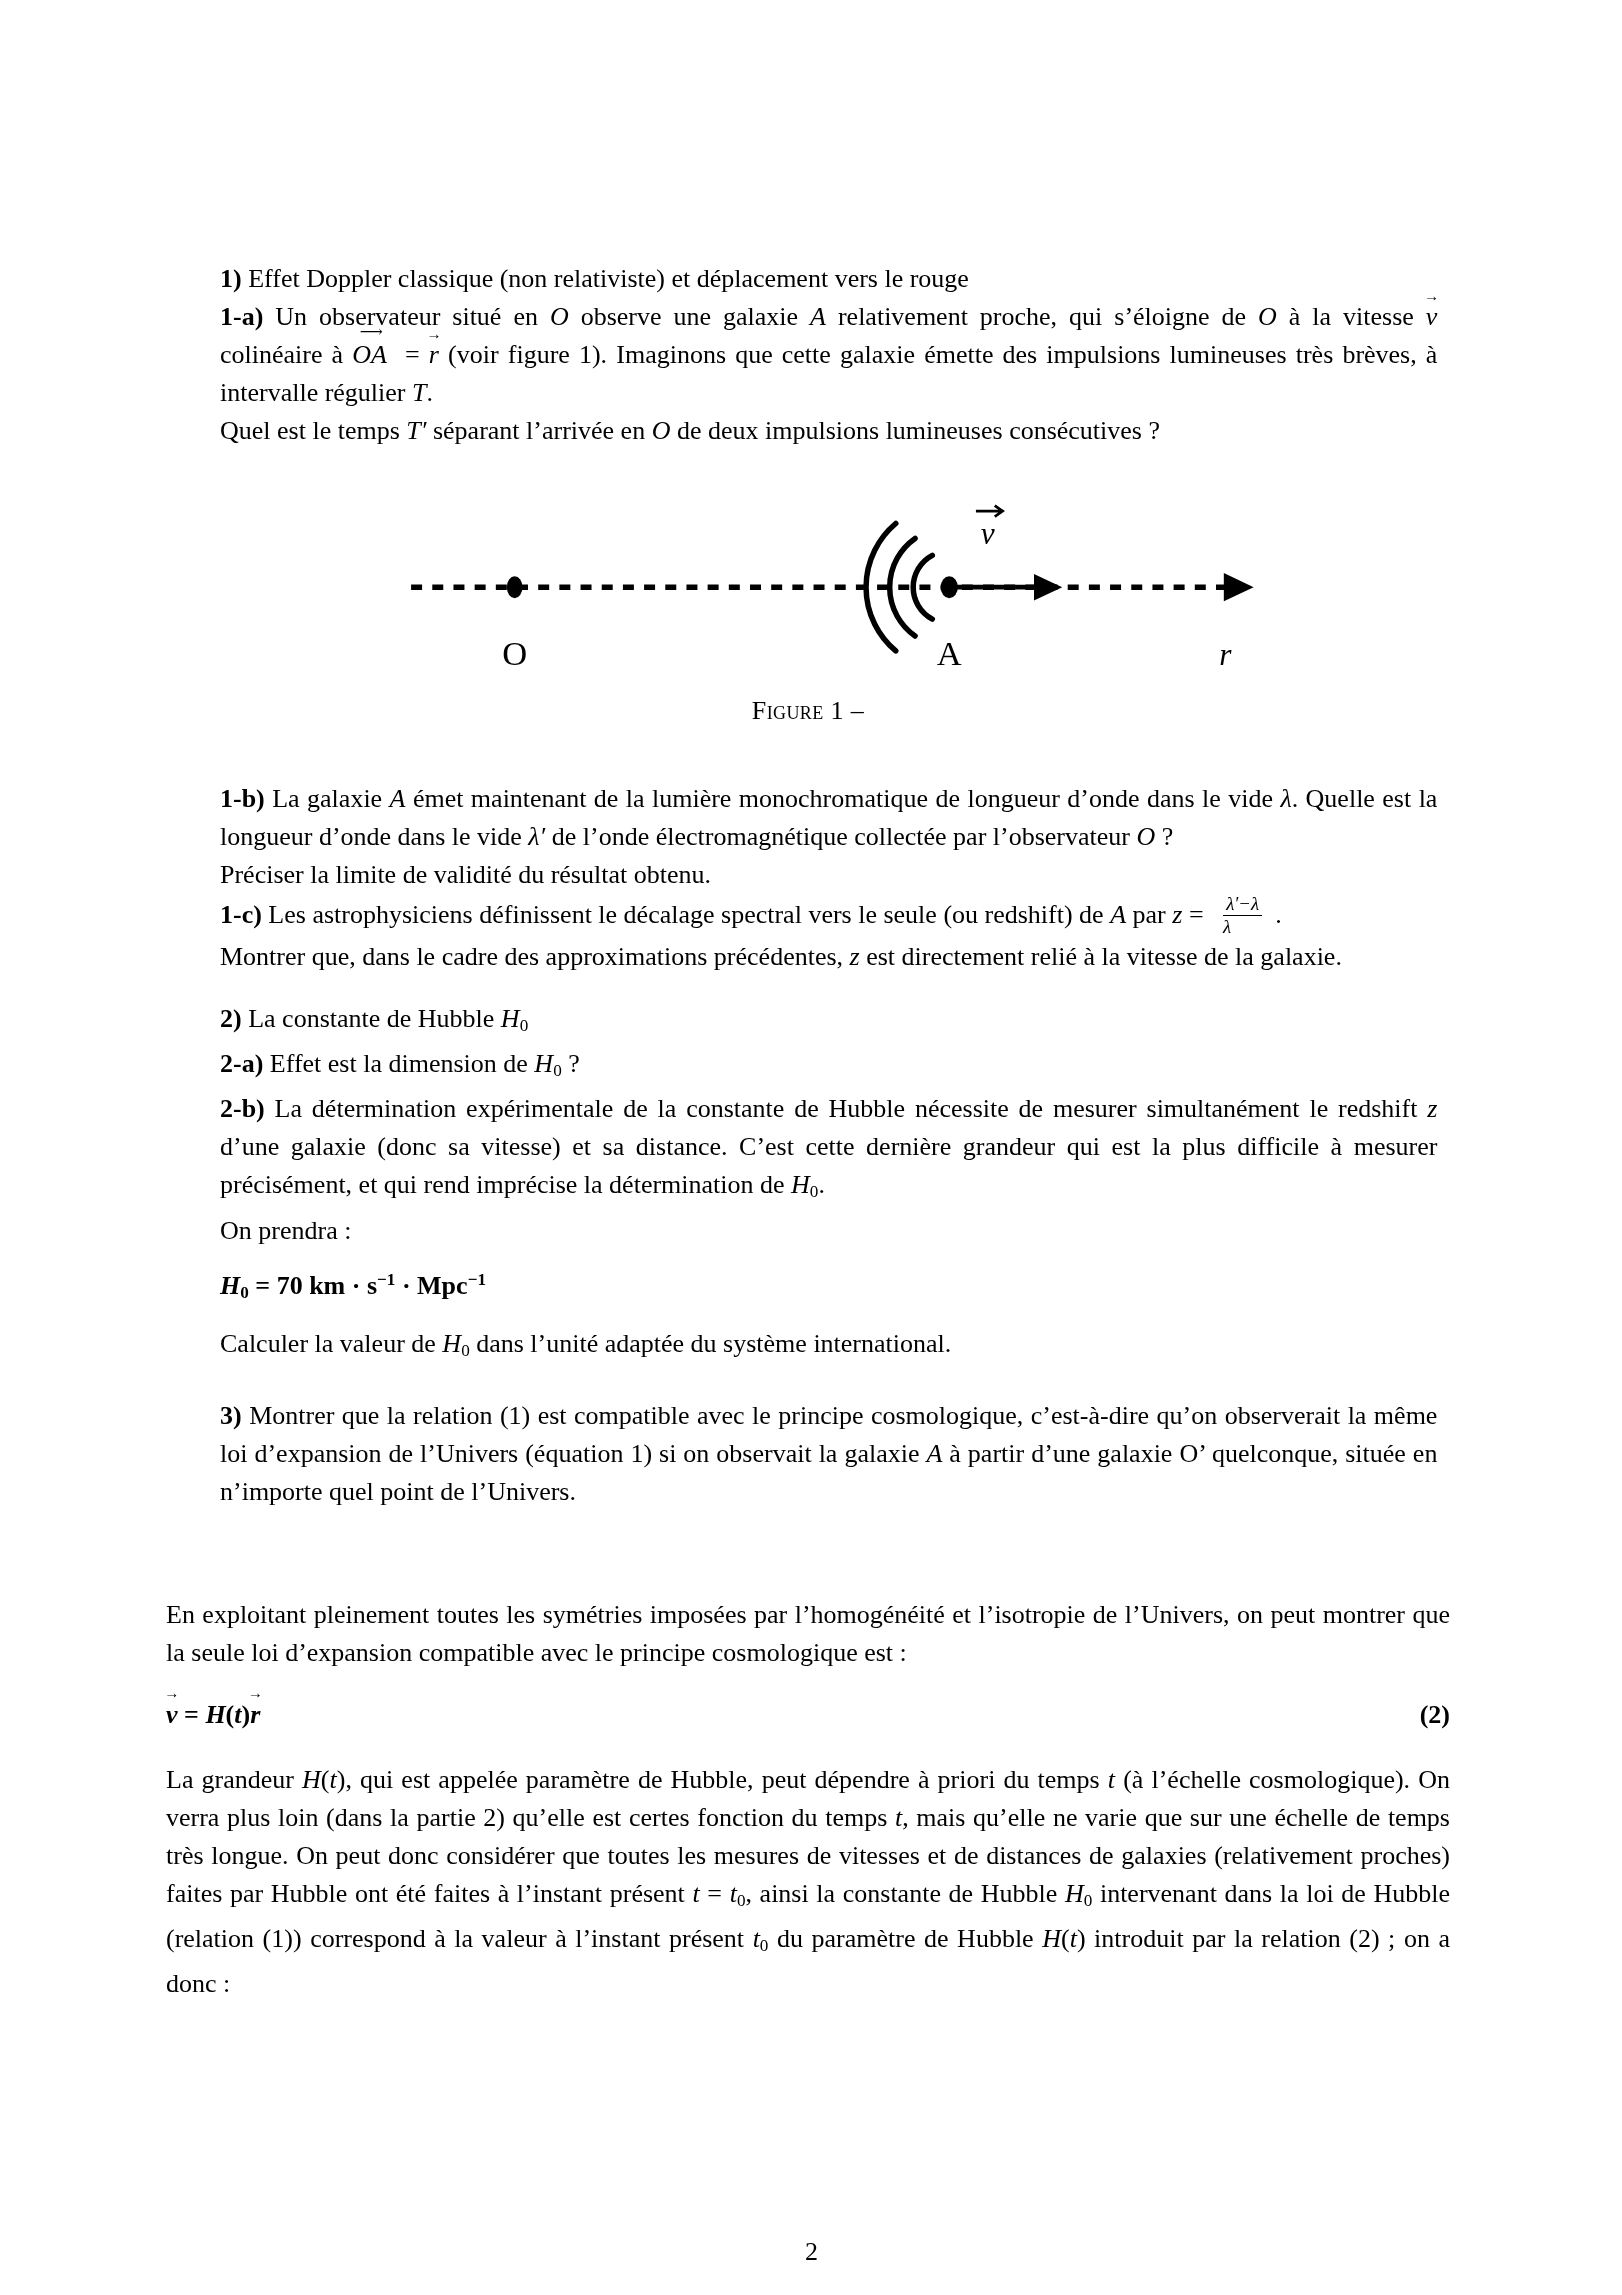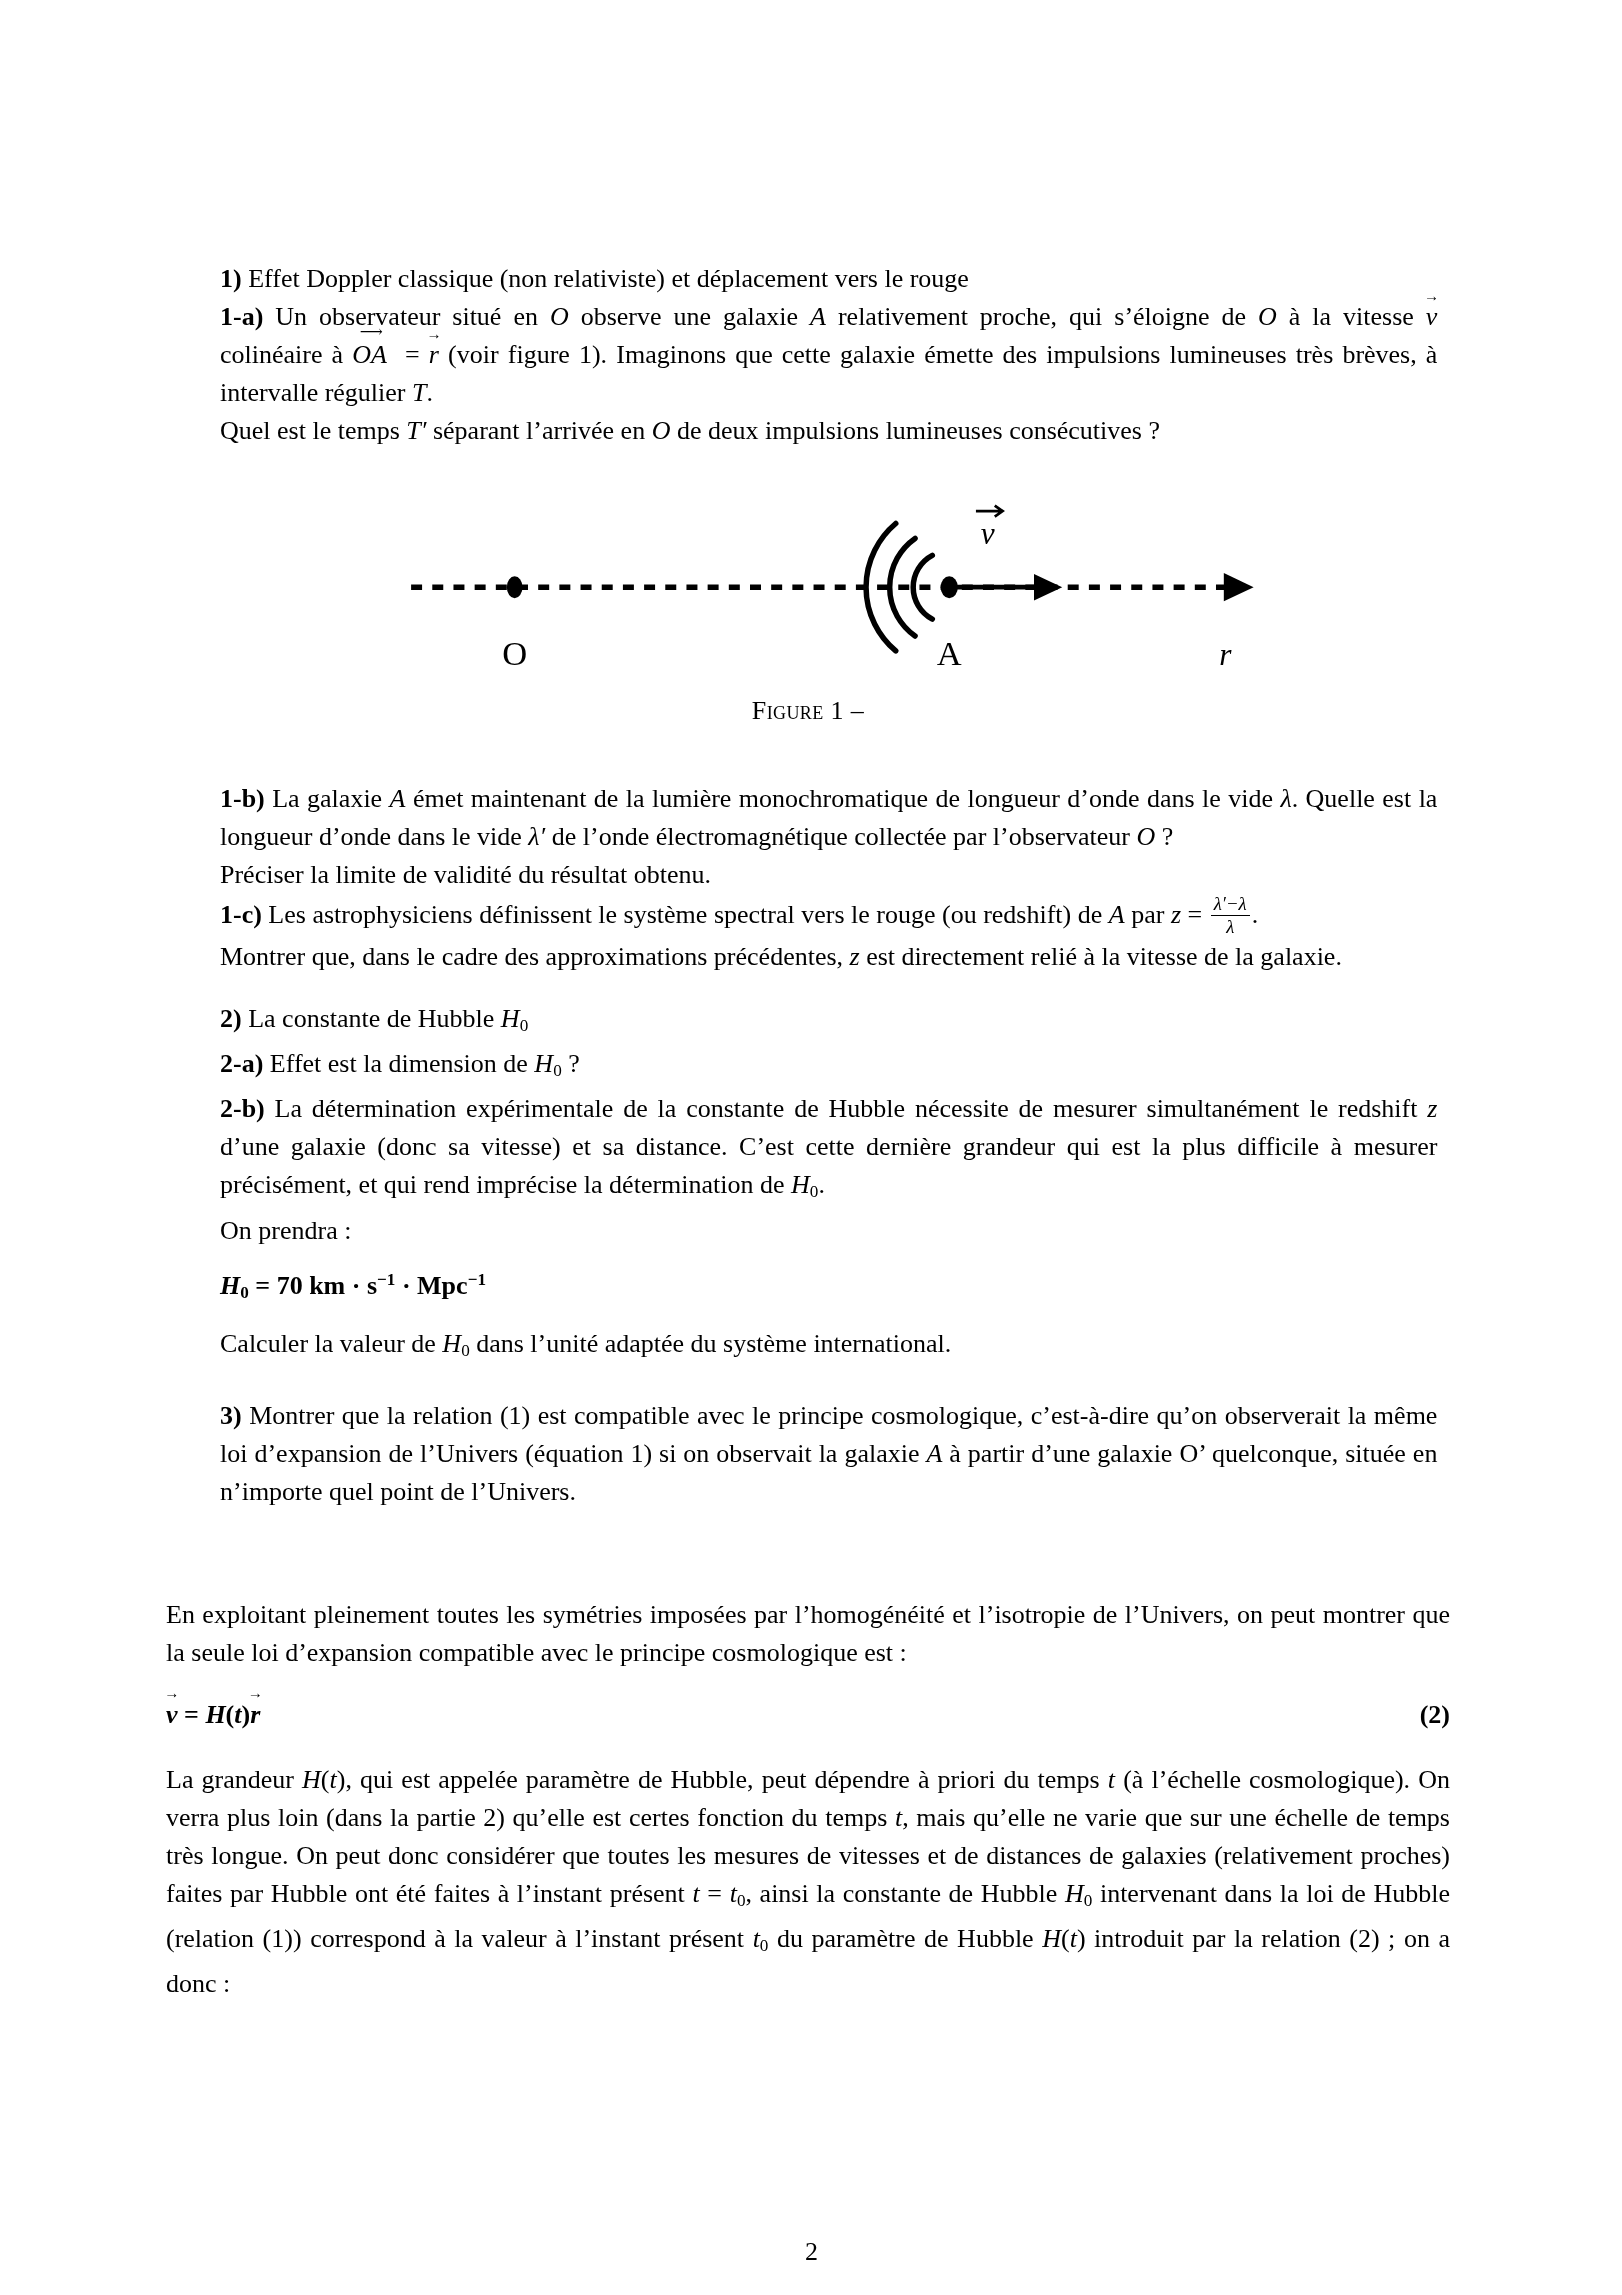--- a/index.html
+++ b/index.html
@@ -25,22 +25,22 @@
   .s-i{font-style:italic;}
   .s-b{font-weight:bold;}
   .s-sub{font-size:66%;vertical-align:-0.25em;}
   .s-sup{font-size:66%;vertical-align:0.55em;}
   .s-vec{position:relative;display:inline-block;font-style:italic;}
   .s-vec::after{content:"\2192";position:absolute;left:50%;transform:translateX(-50%);
     top:-0.62em;font-size:0.58em;font-style:normal;line-height:1;}
   .s-vecw{position:relative;display:inline-block;font-style:italic;margin-right:9px;}
   .s-vecw::after{content:"\27F6";position:absolute;left:55%;transform:translateX(-50%);
     top:-0.72em;font-size:0.62em;font-style:normal;line-height:1;}
-  .s-frac{display:inline-block;vertical-align:-0.55em;text-align:center;
-    font-style:italic;font-size:0.72em;line-height:1.12;margin:0 2px;}
+  .s-frac{display:inline-block;vertical-align:-0.55em;text-align:left;
+    font-style:italic;font-size:0.72em;line-height:1.12;margin:0 13px;}
   .s-frac .num{display:block;border-bottom:1.6px solid #000;padding:0 3.1px 0.8px;}
   .s-frac .den{display:block;padding-top:0.8px;}
   
   .equation{position:relative;font-weight:bold;}
   .eq-h0{margin:11px 0 12.6px;}
   .eq-expansion{margin:23.6px 0 27px;}
   .eq-final{margin-top:12.6px;}
   .eq-tag{position:absolute;right:0;top:0;}
   
   .fig-svg{display:block;margin-left:243px;}
@@ -75,21 +75,21 @@
         <text x="134" y="214" font-size="44" text-anchor="middle">O</text>
         <text x="688" y="214" font-size="44" text-anchor="middle">A</text>
         <text x="1040" y="214" font-size="40" font-style="italic" text-anchor="middle">r</text>
       </svg>
       <div class="figcaption">Figure 1 –</div>
     </div>
 
     <section class="qblock sec-1bc">
       <p><span class="s-b">1-b) </span><span class="s-r">La galaxie </span><span class="s-i">A</span><span class="s-r"> émet maintenant de la lumière monochromatique de longueur d’onde dans le vide </span><span class="s-i">λ</span><span class="s-r">. Quelle est la longueur d’onde dans le vide </span><span class="s-i">λ′</span><span class="s-r"> de l’onde électromagnétique collectée par l’observateur </span><span class="s-i">O</span><span class="s-r"> ?</span></p>
       <p><span class="s-r">Préciser la limite de validité du résultat obtenu.</span></p>
-      <p><span class="s-b">1-c) </span><span class="s-r">Les astrophysiciens définissent le système spectral vers le rouge (ou redshift) de </span><span class="s-i">A</span><span class="s-r"> par </span><span class="s-i">z</span><span class="s-r"> = </span><span class="s-frac"><span class="num">λ′−λ</span><span class="den">λ</span></span><span class="s-r">.</span></p>
+      <p><span class="s-b">1-c) </span><span class="s-r">Les astrophysiciens définissent le décalage spectral vers le seule (ou redshift) de </span><span class="s-i">A</span><span class="s-r"> par </span><span class="s-i">z</span><span class="s-r"> = </span><span class="s-frac"><span class="num">λ′−λ</span><span class="den">λ</span></span><span class="s-r">.</span></p>
       <p><span class="s-r">Montrer que, dans le cadre des approximations précédentes, </span><span class="s-i">z</span><span class="s-r"> est directement relié à la vitesse de la galaxie.</span></p>
     </section>
 
     <section class="qblock sec-2">
       <p><span class="s-b">2) </span><span class="s-r">La constante de Hubble </span><span class="s-i">H</span><span class="s-sub">0</span></p>
       <p><span class="s-b">2-a) </span><span class="s-r">Effet est la dimension de </span><span class="s-i">H</span><span class="s-sub">0</span><span class="s-r"> ?</span></p>
       <p><span class="s-b">2-b) </span><span class="s-r">La détermination expérimentale de la constante de Hubble nécessite de mesurer simultanément le redshift </span><span class="s-i">z</span><span class="s-r"> d’une galaxie (donc sa vitesse) et sa distance. C’est cette dernière grandeur qui est la plus difficile à mesurer précisément, et qui rend imprécise la détermination de </span><span class="s-i">H</span><span class="s-sub">0</span><span class="s-r">.</span></p>
       <p><span class="s-r">On prendra :</span></p>
       <div class="equation eq-h0">
         <span class="eq-body"><span class="s-i">H</span><span class="s-sub">0</span><span class="s-r"> = 70 km · s</span><span class="s-sup">−1</span><span class="s-r"> · Mpc</span><span class="s-sup">−1</span></span>

